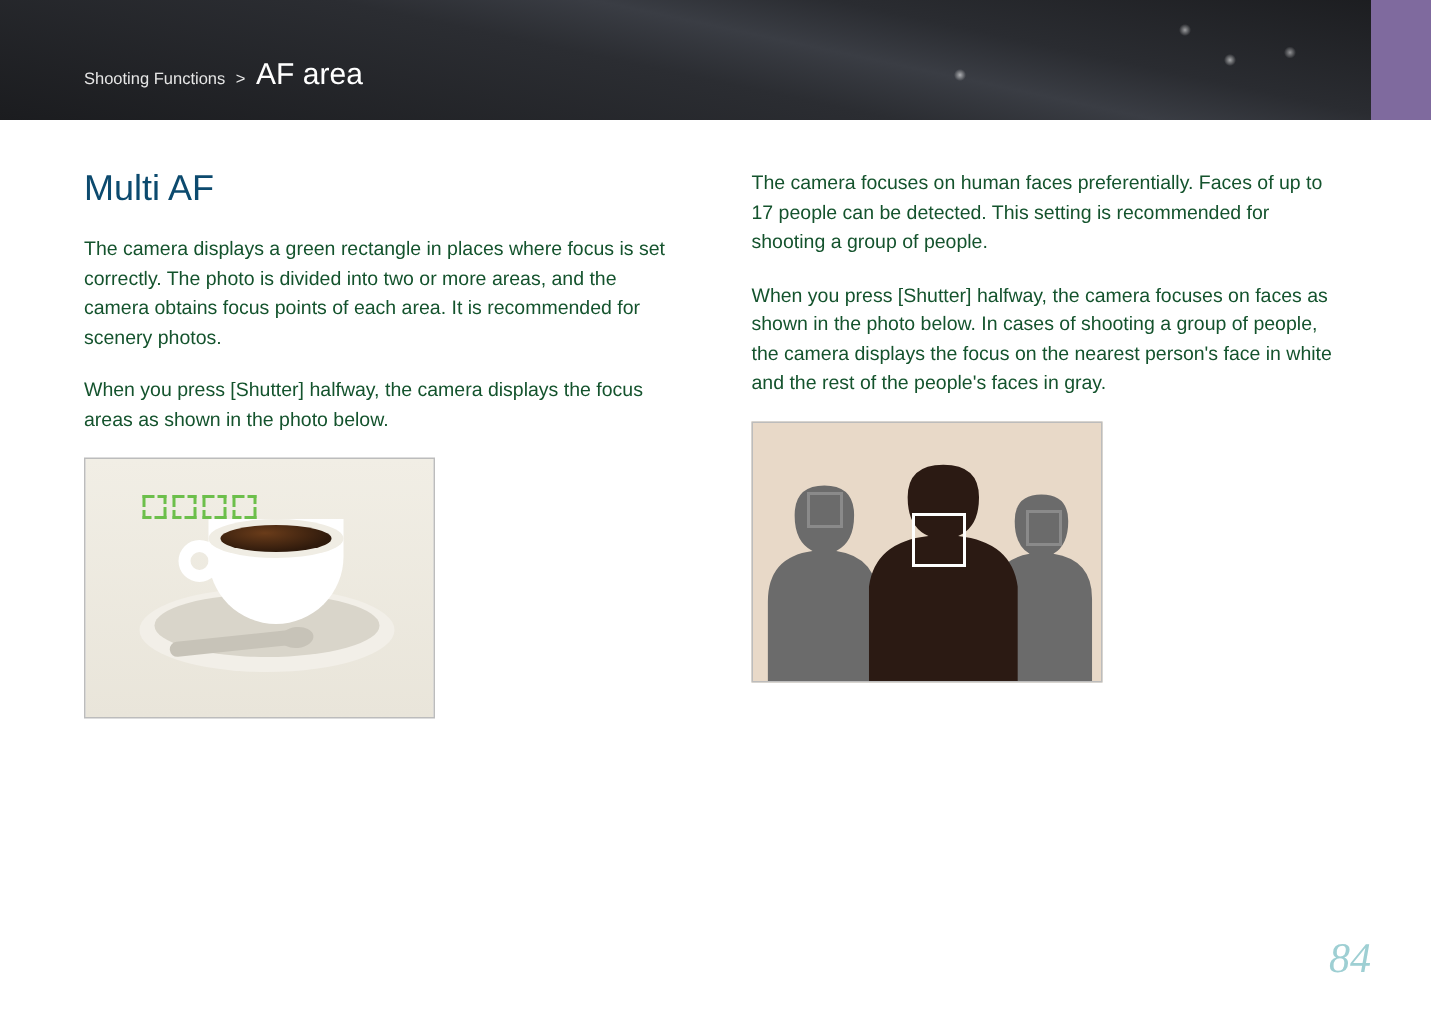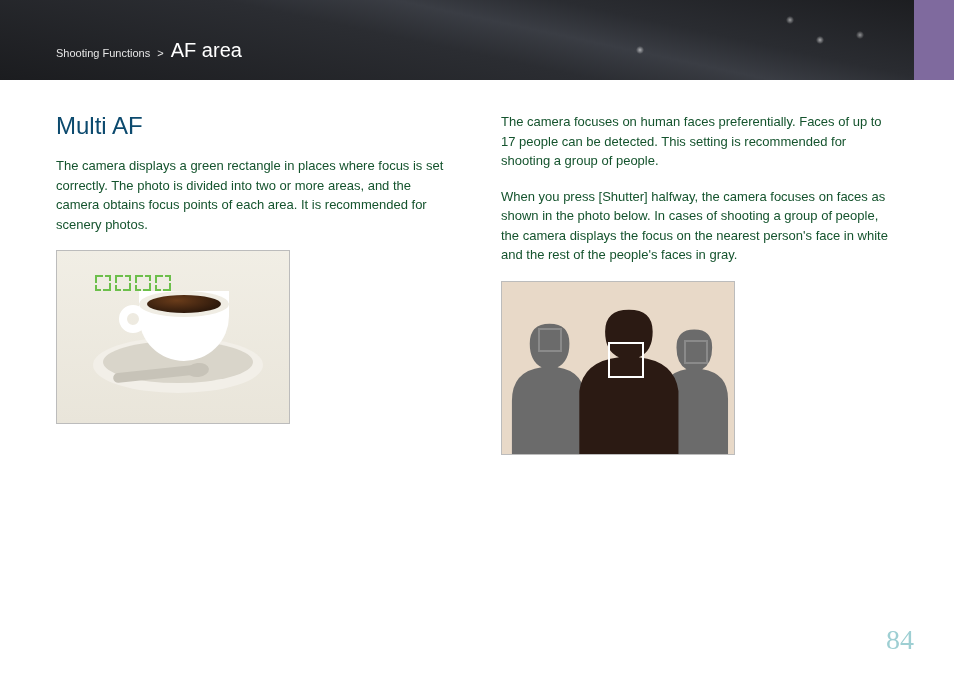--- a/index.html
+++ b/index.html
@@ -32,38 +32,41 @@
   .fbox{position:absolute;width:16px;height:16px}
   .fbox::before,.fbox::after{content:"";position:absolute;width:6px;height:6px;border:2px solid #6cbf4b}
   .fbox::before{top:0;left:0;border-right:none;border-bottom:none}
   .fbox::after{bottom:0;right:0;border-left:none;border-top:none}
   .fbox i,.fbox b{position:absolute;width:6px;height:6px;border:2px solid #6cbf4b}
   .fbox i{top:0;right:0;border-left:none;border-bottom:none}
   .fbox b{bottom:0;left:0;border-right:none;border-top:none}
   .ppl{width:234px;height:174px;position:relative;background:#e8d9c8;overflow:hidden}
   .ppl svg{position:absolute;inset:0}
   .fd{position:absolute;border:2px solid}
-  .pgno{position:absolute;right:40px;bottom:20px;font-size:28px;color:#9ecfd3;font-family:Georgia,serif}
+  .pgno{position:absolute;right:40px;bottom:20px;font-size:28px;font-style:italic;color:#9ecfd3;font-family:Georgia,serif}
 </style>
 </head>
 <body>
 
 <div class="hdr">
   <div class="tab"></div>
   <div class="crumb">
     <span>Shooting Functions</span>
     <span class="sep">&gt;</span>
     <span class="cur">AF area</span>
   </div>
 </div>
 
 <div class="page">
   <div class="col">
     <h2>Multi AF</h2>
     <p>The camera displays a green rectangle in places where focus is set correctly. The photo is divided into two or more areas, and the camera obtains focus points of each area. It is recommended for scenery photos.</p>
+    <p>
+      <span>When you press [</span><span class="shut">Shutter</span><span>] halfway, the camera displays the focus areas as shown in the photo below.</span>
+    </p>
     <div class="img cup">
       <div class="saucer"></div>
       <div class="saucer2"></div>
       <div class="handle"></div>
       <div class="cupbody"></div>
       <div class="cupin"></div>
       <div class="coffee"></div>
       <div class="spoon"></div>
       <div class="spoonb"></div>
       <div class="fbox" style="left:38px;top:24px">

